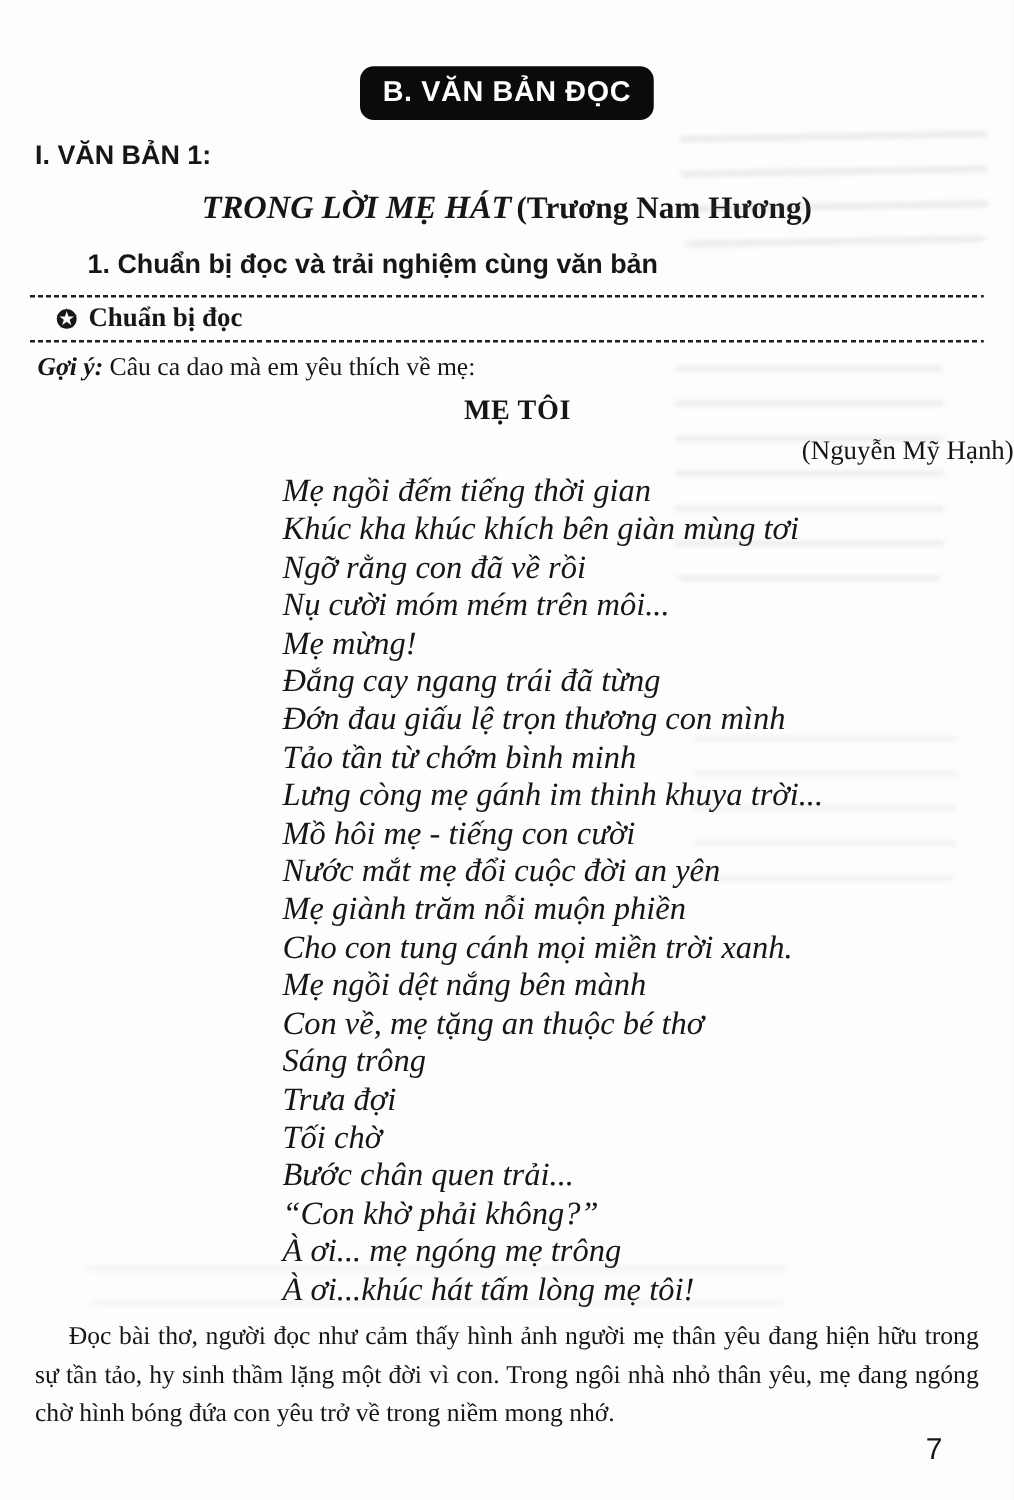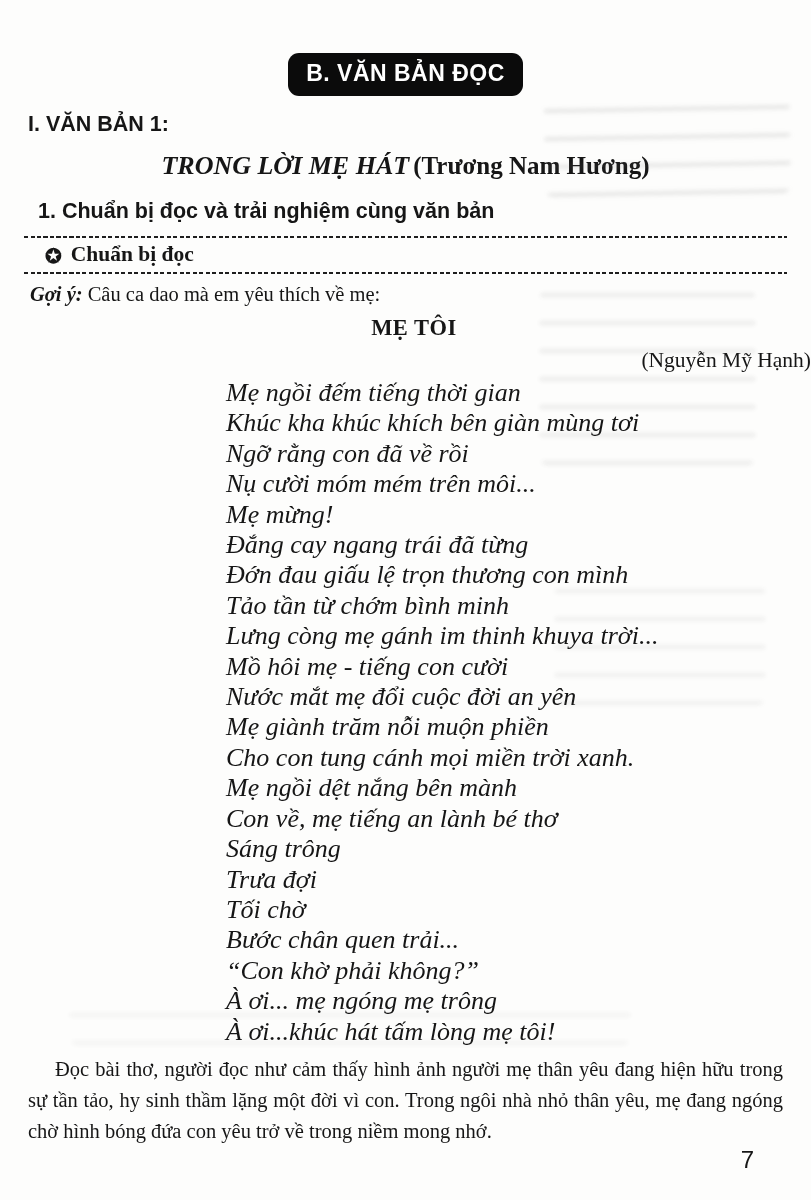--- a/index.html
+++ b/index.html
@@ -56,21 +56,21 @@
   .title-main{
     font-style:italic;
     font-weight:bold;
     font-size:26px;
   }
   .title-author{
     font-weight:bold;
     font-size:25px;
   }
   .subsection{
-    margin:18px 0 0 38px;
+    margin:18px 0 0 70px;
     font-family:"Liberation Sans", sans-serif;
     font-weight:bold;
     font-size:21.5px;
   }
   .rule{
     margin:12px 24px 0;
     height:2px;
     background:repeating-linear-gradient(90deg,#1e1e1e 0 4px,transparent 4px 6.5px);
   }
   .rule.second{margin-top:0;}
@@ -175,21 +175,21 @@
       <div class="line">Mẹ mừng!</div>
       <div class="line">Đắng cay ngang trái đã từng</div>
       <div class="line">Đớn đau giấu lệ trọn thương con mình</div>
       <div class="line">Tảo tần từ chớm bình minh</div>
       <div class="line">Lưng còng mẹ gánh im thinh khuya trời...</div>
       <div class="line">Mồ hôi mẹ - tiếng con cười</div>
       <div class="line">Nước mắt mẹ đổi cuộc đời an yên</div>
       <div class="line">Mẹ giành trăm nỗi muộn phiền</div>
       <div class="line">Cho con tung cánh mọi miền trời xanh.</div>
       <div class="line">Mẹ ngồi dệt nắng bên mành</div>
-      <div class="line">Con về, mẹ tiếng an lành bé thơ</div>
+      <div class="line">Con về, mẹ tặng an thuộc bé thơ</div>
       <div class="line">Sáng trông</div>
       <div class="line">Trưa đợi</div>
       <div class="line">Tối chờ</div>
       <div class="line">Bước chân quen trải...</div>
       <div class="line">“Con khờ phải không?”</div>
       <div class="line">À ơi... mẹ ngóng mẹ trông</div>
       <div class="line">À ơi...khúc hát tấm lòng mẹ tôi!</div>
     </div>
 
   <div class="commentary">Đọc bài thơ, người đọc như cảm thấy hình ảnh người mẹ thân yêu đang hiện hữu trong sự tần tảo, hy sinh thầm lặng một đời vì con. Trong ngôi nhà nhỏ thân yêu, mẹ đang ngóng chờ hình bóng đứa con yêu trở về trong niềm mong nhớ.</div>

